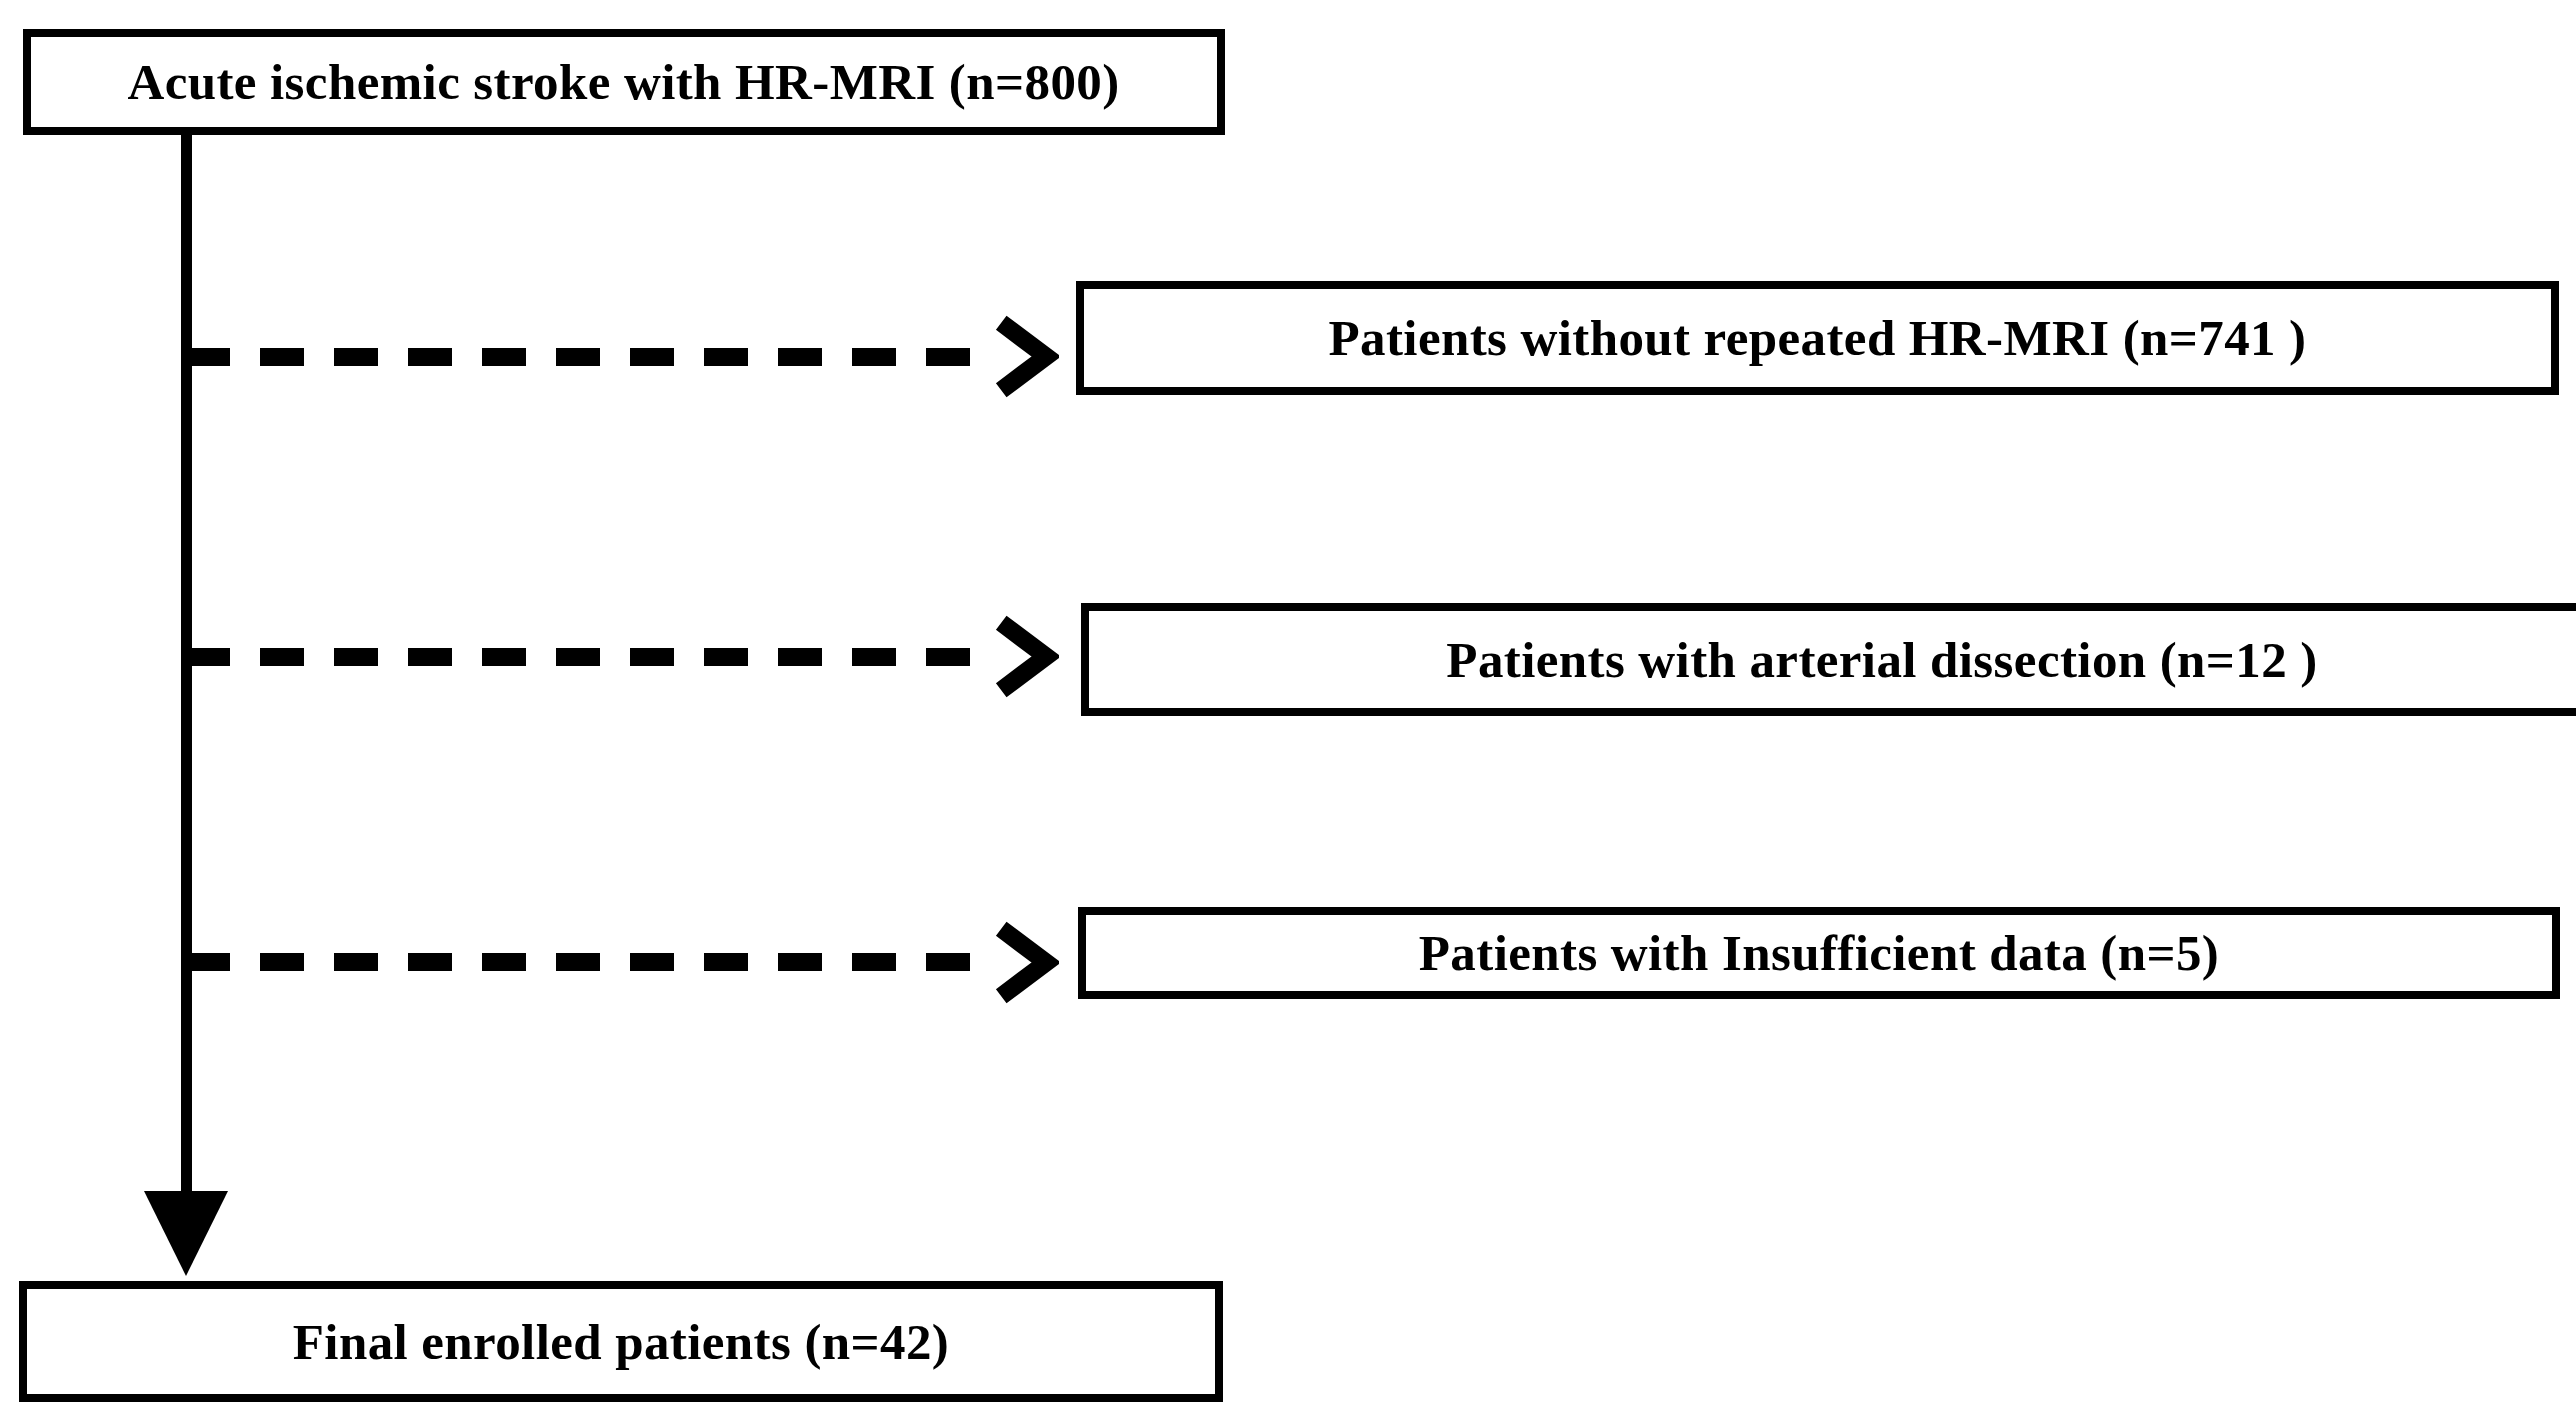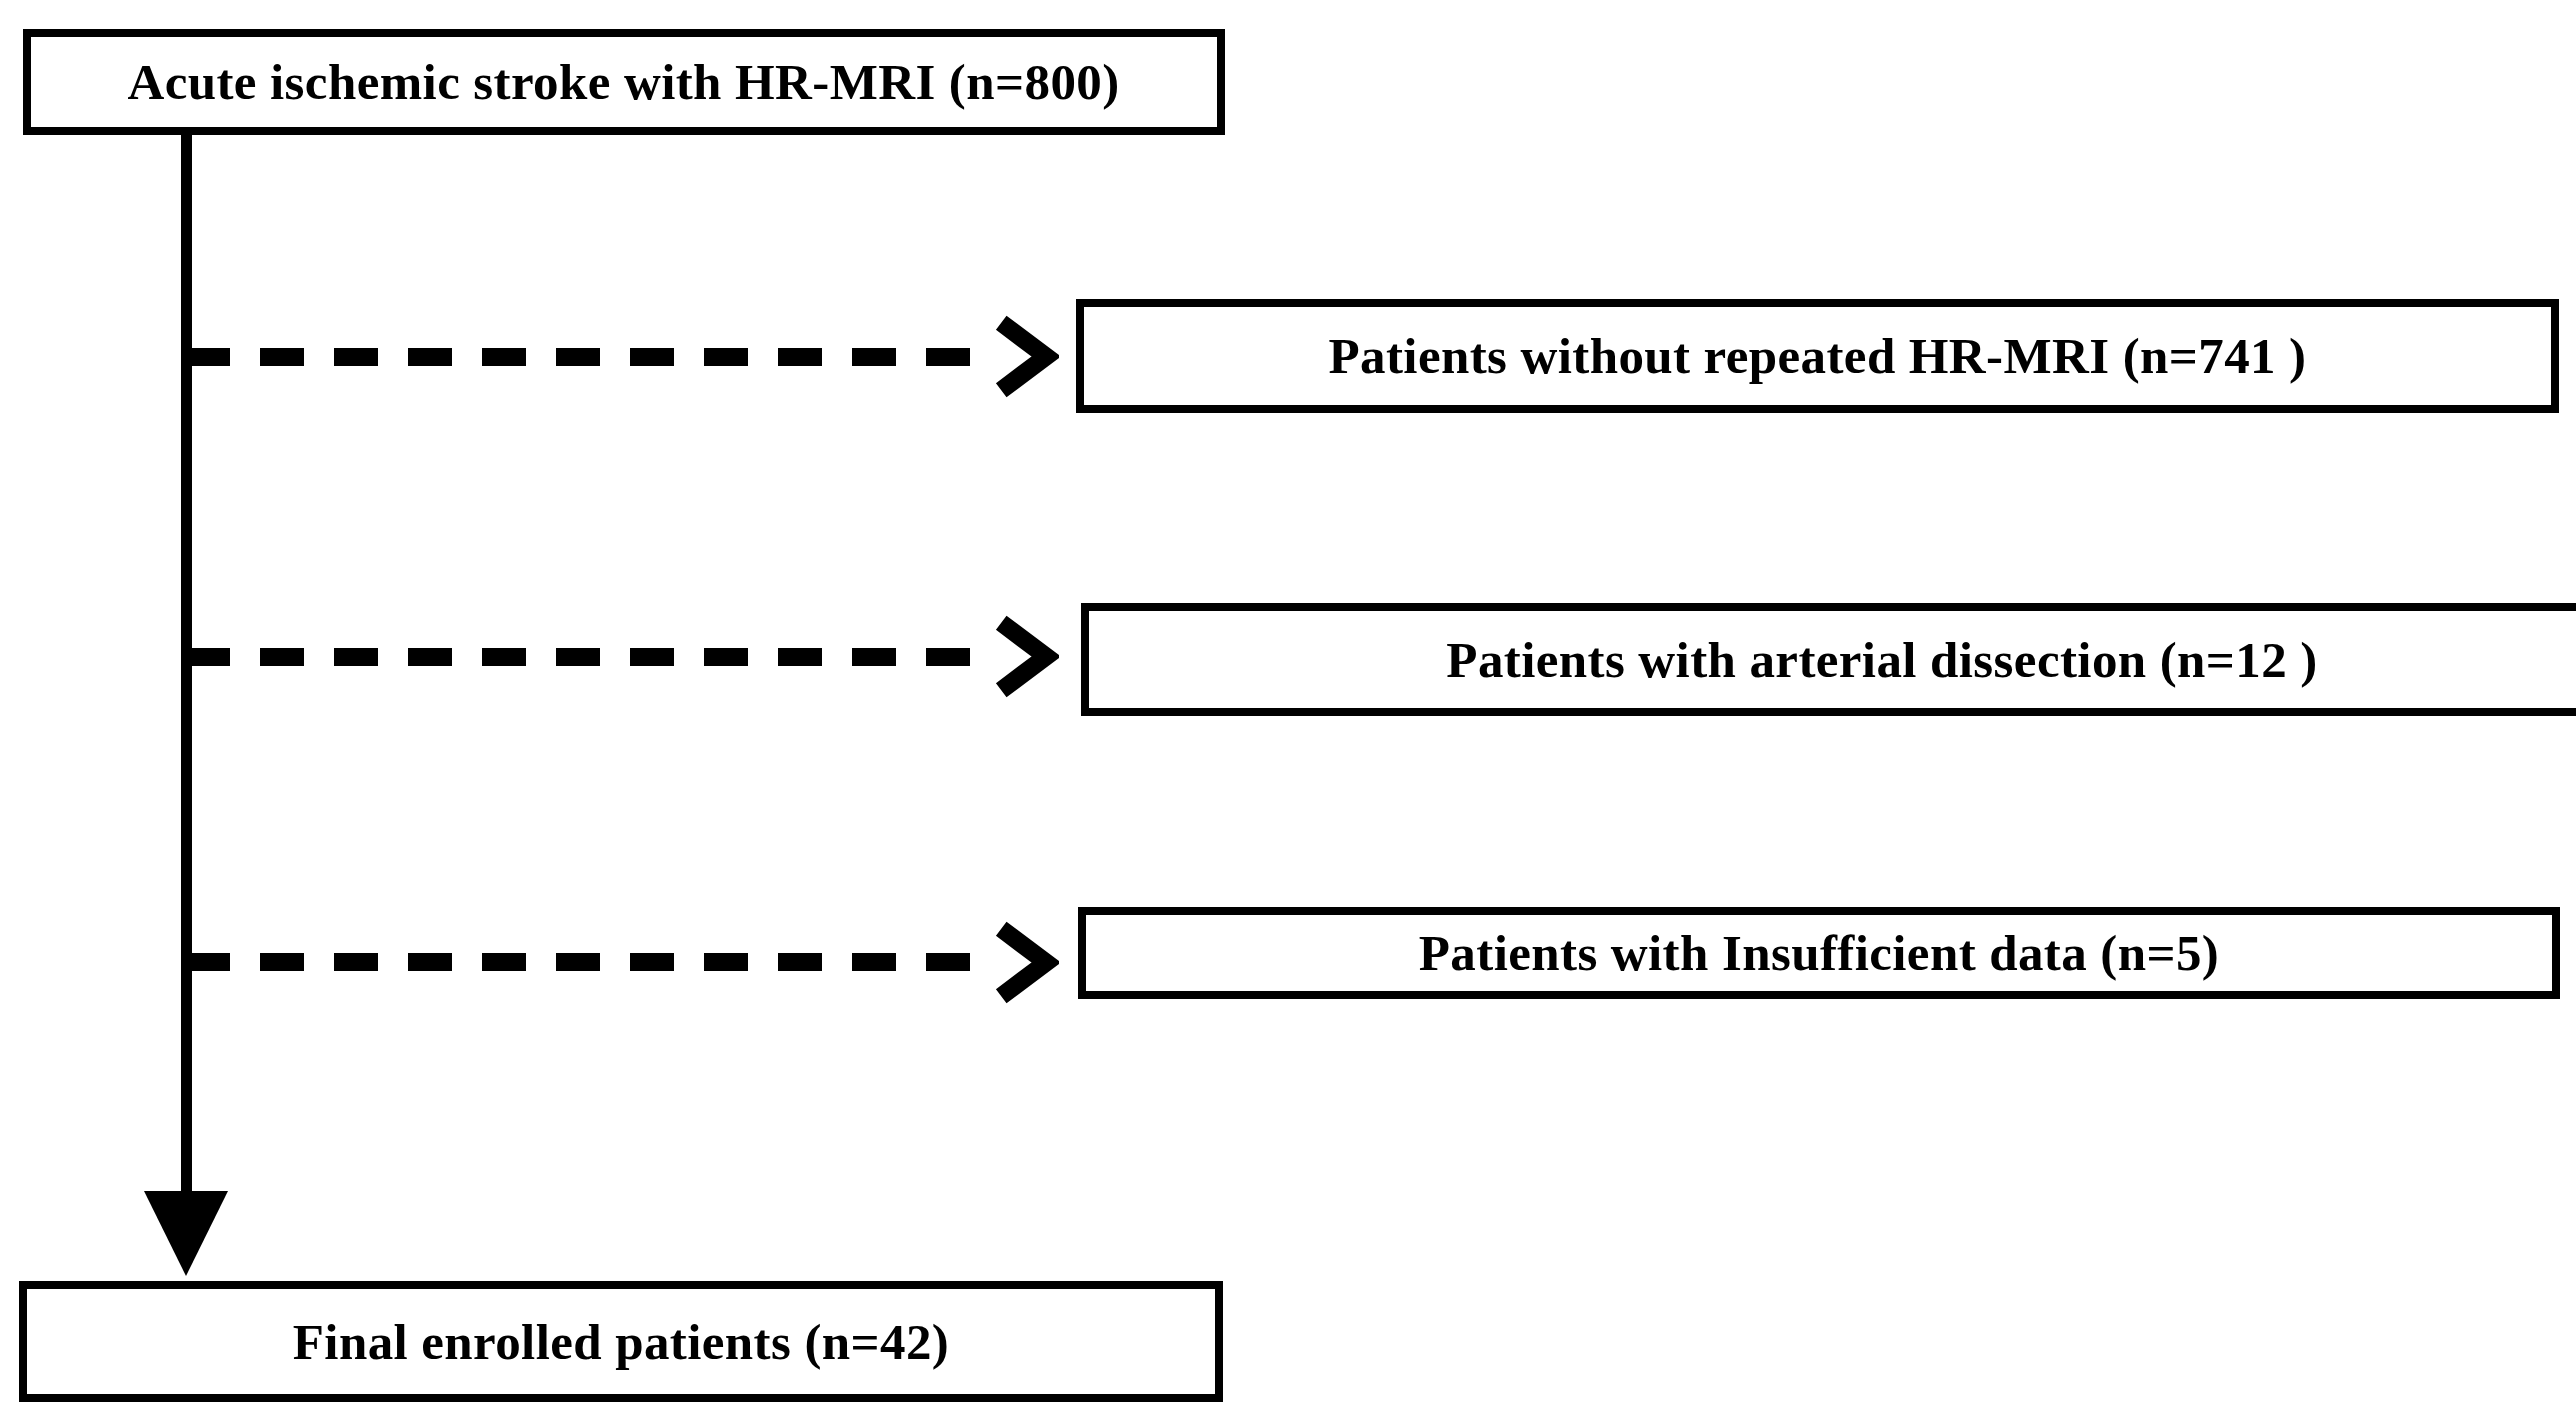--- a/index.html
+++ b/index.html
@@ -24,21 +24,21 @@
     display: flex;
     align-items: center;
     justify-content: center;
     text-align: right;
     font-weight: bold;
     font-size: 51px;
     letter-spacing: 0.4px;
     white-space: nowrap;
   }
   #source-box { left: 22.5px;   top: 29px;   width: 1202px; height: 106px; }
-  #exclusion-box-1 { left: 1076px; top: 299px;  width: 1483px; height: 114px; }
+  #exclusion-box-1 { left: 1076px; top: 281px;  width: 1483px; height: 114px; }
   #exclusion-box-2 { left: 1081px; top: 603px;  width: 1602px; height: 113px; }
   #exclusion-box-3 { left: 1078px; top: 907px; width: 1482px; height: 92px; }
   #final-box { left: 19px;   top: 1281px; width: 1204px; height: 121px; }
 
   .vline {
     position: absolute;
     left: 181px;
     top: 134px;
     width: 10.5px;
     height: 1060px;

